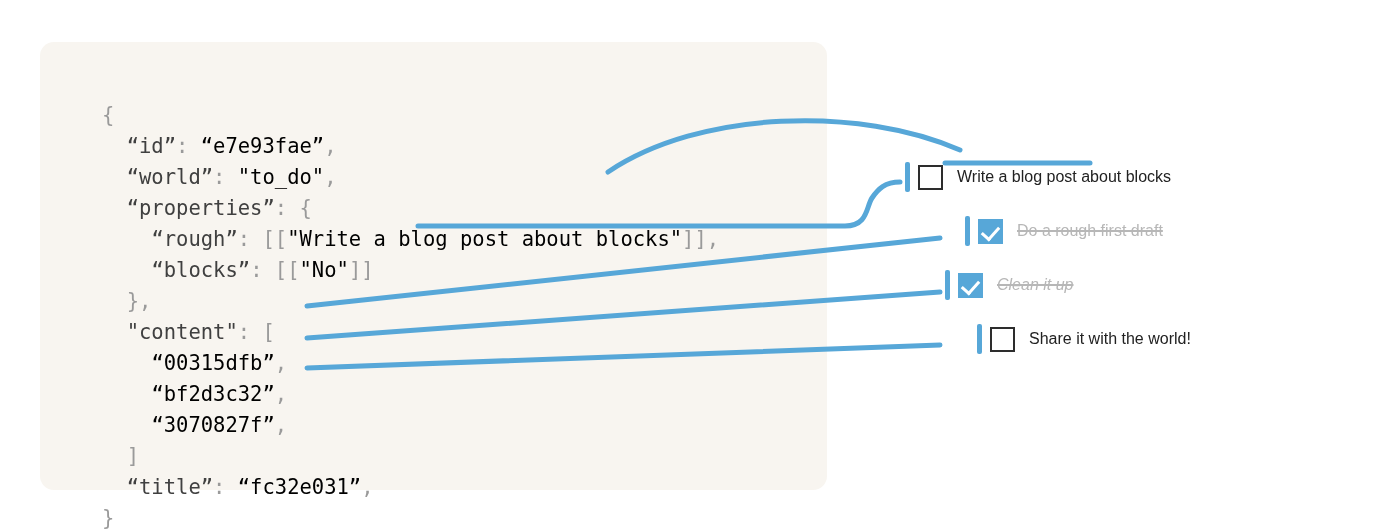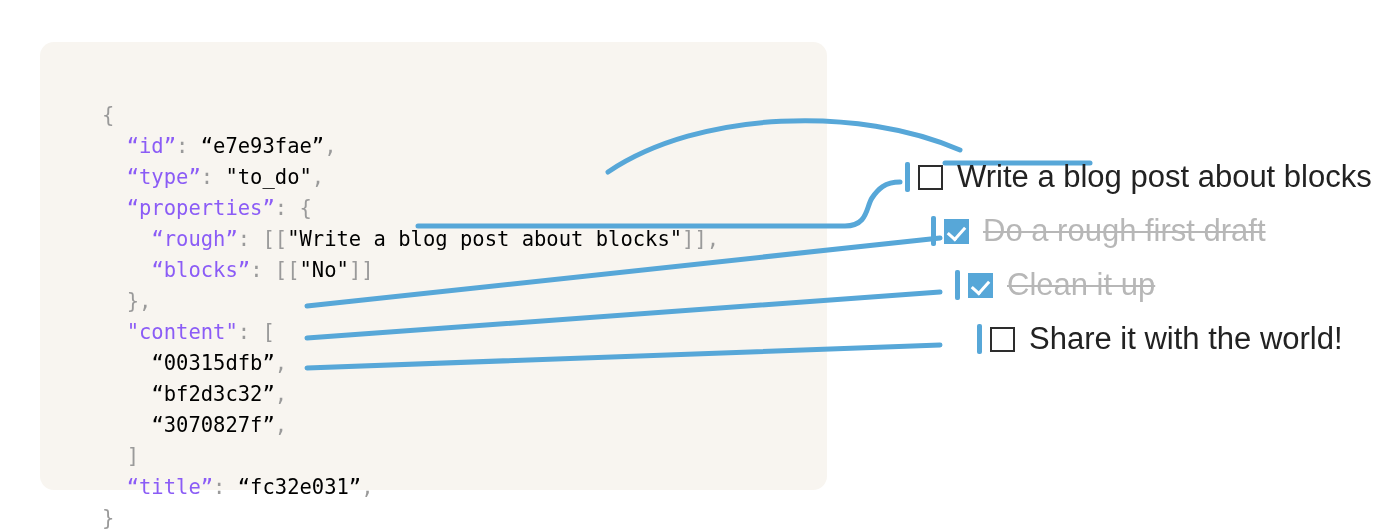--- a/index.html
+++ b/index.html
@@ -31,21 +31,21 @@
     left: 62px;
     top: 58px;
     margin: 0;
     font-family: "DejaVu Sans Mono", "Liberation Mono", monospace;
     font-size: 20.5px;
     line-height: 31px;
     white-space: pre;
     color: #9a9a9a;
     letter-spacing: 0px;
   }
-  .tok-key   { color: #8b5cf6; }
+  .tok-key   { color: #404040; }
   .tok-str   { color: #000000; }
   .tok-punct { color: #9a9a9a; }
 
   
   #connectors {
     position: absolute;
     left: 0;
     top: 0;
     width: 1400px;
     height: 532px;
@@ -60,22 +60,22 @@
     width: 470px;
   }
   .todo-row {
     position: absolute;
     left: 0;
     display: flex;
     align-items: center;
     height: 34px;
   }
   .todo-row.r0 { top: 0px;  left: 0px; }
-  .todo-row.r1 { top: 54px; left: 26px; }
-  .todo-row.r2 { top: 108px; left: 50px; }
+  .todo-row.r1 { top: 54px; left: 60px; }
+  .todo-row.r2 { top: 108px; left: 40px; font-style: italic; }
   .todo-row.r3 { top: 162px; left: 42px; padding-left: 30px; }
 
   .tick {
     width: 5px;
     height: 30px;
     background: #57a7d8;
     border-radius: 2px;
     flex: 0 0 auto;
     margin-right: 8px;
   }
@@ -103,39 +103,39 @@
     width: 8px;
     height: 14px;
     border: solid #ffffff;
     border-width: 0 3px 3px 0;
     transform: rotate(42deg);
   }
 
   .todo-label {
     margin-left: 14px;
     font-family: "Liberation Sans", sans-serif;
-    font-size: 31px;
+    font-size: 16px;
     color: #222222;
     white-space: nowrap;
   }
   .todo-label.done {
     color: #b7b7b7;
     text-decoration: line-through;
     text-decoration-thickness: 2px;
   }
 </style>
 </head>
 <body>
 
 <div id="stage">
 
   <div id="code-card">
     <pre id="code-text"><span class="tok-punct">{</span>
   <span class="tok-key">“id”</span><span class="tok-punct">: </span><span class="tok-str">“e7e93fae”</span><span class="tok-punct">,</span>
-  <span class="tok-key">“type”</span><span class="tok-punct">: </span><span class="tok-str">"to_do"</span><span class="tok-punct">,</span>
+  <span class="tok-key">“world”</span><span class="tok-punct">: </span><span class="tok-str">"to_do"</span><span class="tok-punct">,</span>
   <span class="tok-key">“properties”</span><span class="tok-punct">: {</span>
     <span class="tok-key">“rough”</span><span class="tok-punct">: [[</span><span class="tok-str">"Write a blog post about blocks"</span><span class="tok-punct">]],</span>
     <span class="tok-key">“blocks”</span><span class="tok-punct">: [[</span><span class="tok-str">"No"</span><span class="tok-punct">]]</span>
   <span class="tok-punct">},</span>
   <span class="tok-key">"content"</span><span class="tok-punct">: [</span>
     <span class="tok-str">“00315dfb”</span><span class="tok-punct">,</span>
     <span class="tok-str">“bf2d3c32”</span><span class="tok-punct">,</span>
     <span class="tok-str">“3070827f”</span><span class="tok-punct">,</span>
   <span class="tok-punct">]</span>
   <span class="tok-key">“title”</span><span class="tok-punct">: </span><span class="tok-str">“fc32e031”</span><span class="tok-punct">,</span>

